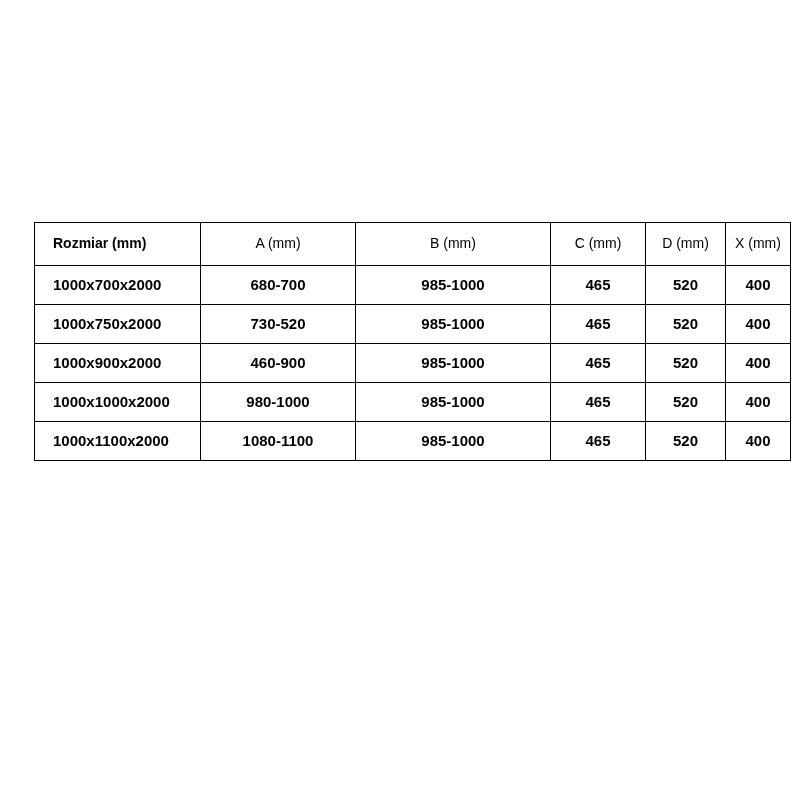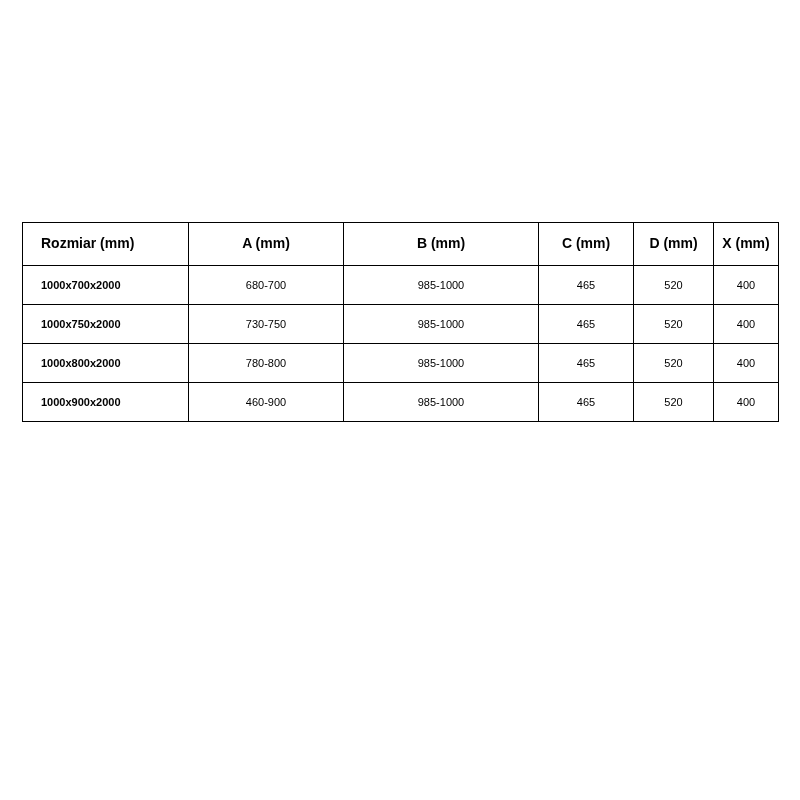--- a/index.html
+++ b/index.html
@@ -24,53 +24,54 @@
     position: absolute;
     left: 22px;
     top: 222px;
     width: 756px;
   }
   table.size-table {
     border-collapse: collapse;
     table-layout: fixed;
     width: 756px;
     background: #ffffff;
+    margin-left: 12px;
   }
   table.size-table col.c0 { width: 166px; }
   table.size-table col.c1 { width: 155px; }
   table.size-table col.c2 { width: 195px; }
   table.size-table col.c3 { width: 95px; }
   table.size-table col.c4 { width: 80px; }
   table.size-table col.c5 { width: 65px; }
 
   table.size-table th,
   table.size-table td {
     border: 1px solid #000000;
     height: 38px;
     padding: 0 6px;
     text-align: center;
     vertical-align: middle;
-    font-size: 11px;
+    font-size: 15px;
     line-height: 1.1;
     white-space: nowrap;
     overflow: hidden;
   }
   table.size-table thead th {
-    font-weight: bold;
+    font-weight: normal;
     height: 42px;
     font-size: 14px;
   }
   table.size-table thead th.first-col,
   table.size-table tbody td.first-col {
     text-align: left;
     padding-left: 18px;
     font-weight: bold;
   }
   table.size-table tbody td {
-    font-weight: normal;
+    font-weight: bold;
   }
 </style>
 </head>
 <body>
 
 <div class="sheet">
   <div class="table-wrap">
     <table class="size-table">
       <colgroup>
         <col class="c0">
@@ -94,38 +95,46 @@
         <tr>
           <td class="first-col">1000x700x2000</td>
           <td>680-700</td>
           <td>985-1000</td>
           <td>465</td>
           <td>520</td>
           <td>400</td>
         </tr>
         <tr>
           <td class="first-col">1000x750x2000</td>
-          <td>730-750</td>
-          <td>985-1000</td>
-          <td>465</td>
-          <td>520</td>
-          <td>400</td>
-        </tr>
-        <tr>
-          <td class="first-col">1000x800x2000</td>
-          <td>780-800</td>
+          <td>730-520</td>
           <td>985-1000</td>
           <td>465</td>
           <td>520</td>
           <td>400</td>
         </tr>
         <tr>
           <td class="first-col">1000x900x2000</td>
           <td>460-900</td>
           <td>985-1000</td>
           <td>465</td>
           <td>520</td>
           <td>400</td>
         </tr>
+        <tr>
+          <td class="first-col">1000x1000x2000</td>
+          <td>980-1000</td>
+          <td>985-1000</td>
+          <td>465</td>
+          <td>520</td>
+          <td>400</td>
+        </tr>
+        <tr>
+          <td class="first-col">1000x1100x2000</td>
+          <td>1080-1100</td>
+          <td>985-1000</td>
+          <td>465</td>
+          <td>520</td>
+          <td>400</td>
+        </tr>
       </tbody>
     </table>
   </div>
 </div>
 
 </body></html>

